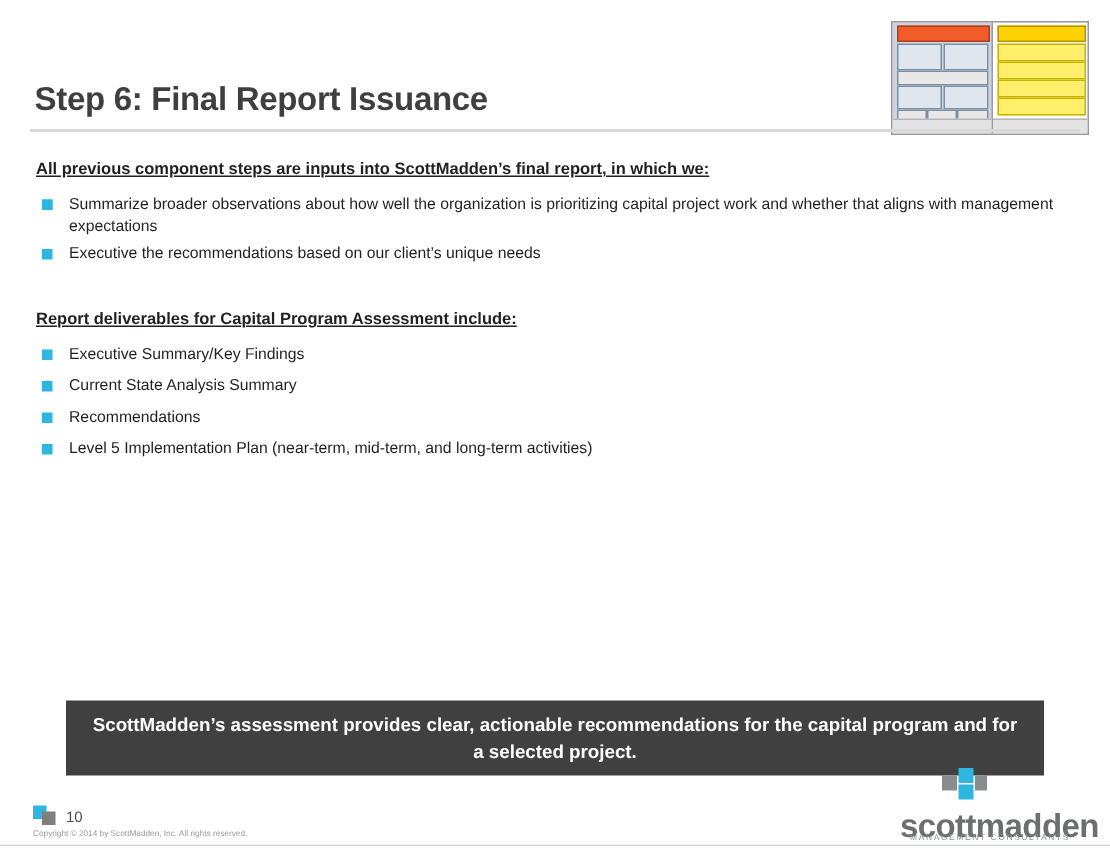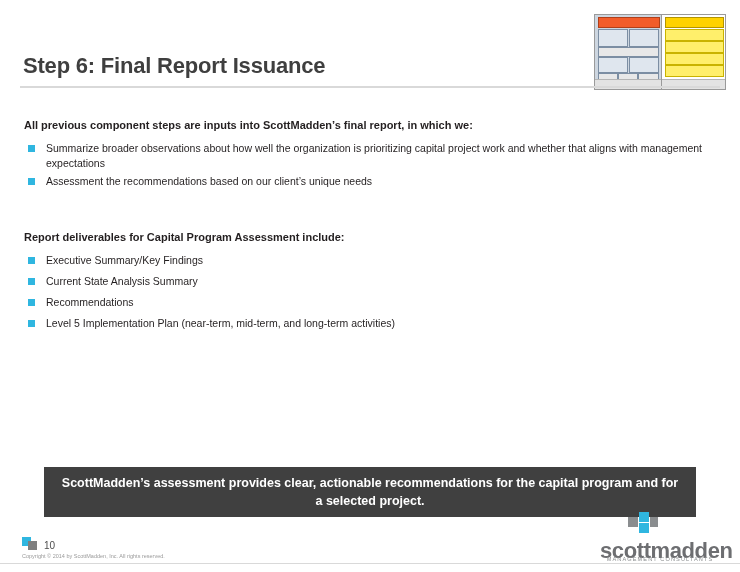--- a/index.html
+++ b/index.html
@@ -102,22 +102,23 @@
   .body {
     position: absolute;
     left: 24px;
     top: 106px;
     width: 692px;
   }
   .lead {
     font-size: 11px;
     font-weight: bold;
     color: #231f20;
-    margin: 12px 0 9px 0;
+    margin: 0 0 9px 0;
     line-height: 14px;
+    text-decoration: underline;
   }
   ul.bullets {
     list-style: none;
     margin: 0;
     padding: 0;
   }
   ul.bullets li {
     position: relative;
     padding-left: 22px;
     font-size: 10.5px;
@@ -283,21 +284,21 @@
     <ul class="bullets">
       <li>
         <span class="sq"></span>
       </li>
       <li>
         <span class="sq"></span>
         <span>Summarize broader observations about how well the organization is prioritizing capital project work and whether that aligns with management expectations</span>
       </li>
       <li>
         <span class="sq"></span>
-        <span>Assessment the recommendations based on our client’s unique needs</span>
+        <span>Executive the recommendations based on our client’s unique needs</span>
       </li>
     </ul>
 
     <div class="section-gap"></div>
 
     <p class="lead">Report deliverables for Capital Program Assessment include:</p>
 
     <ul class="bullets spaced">
       <li>
         <span class="sq"></span>

